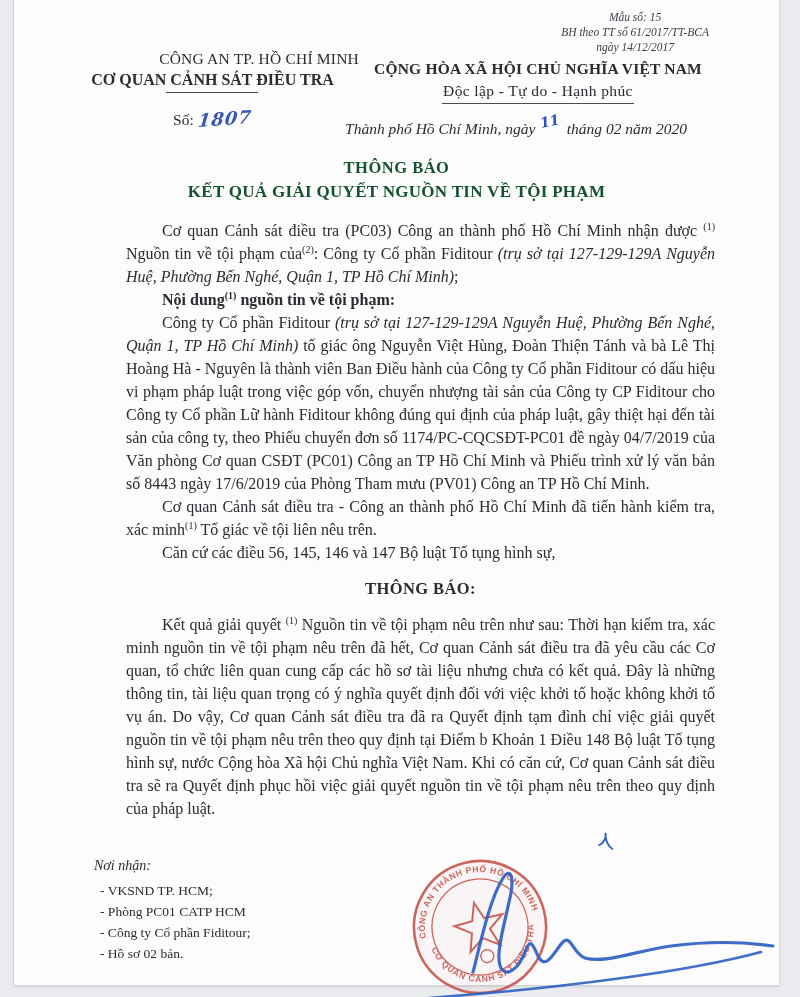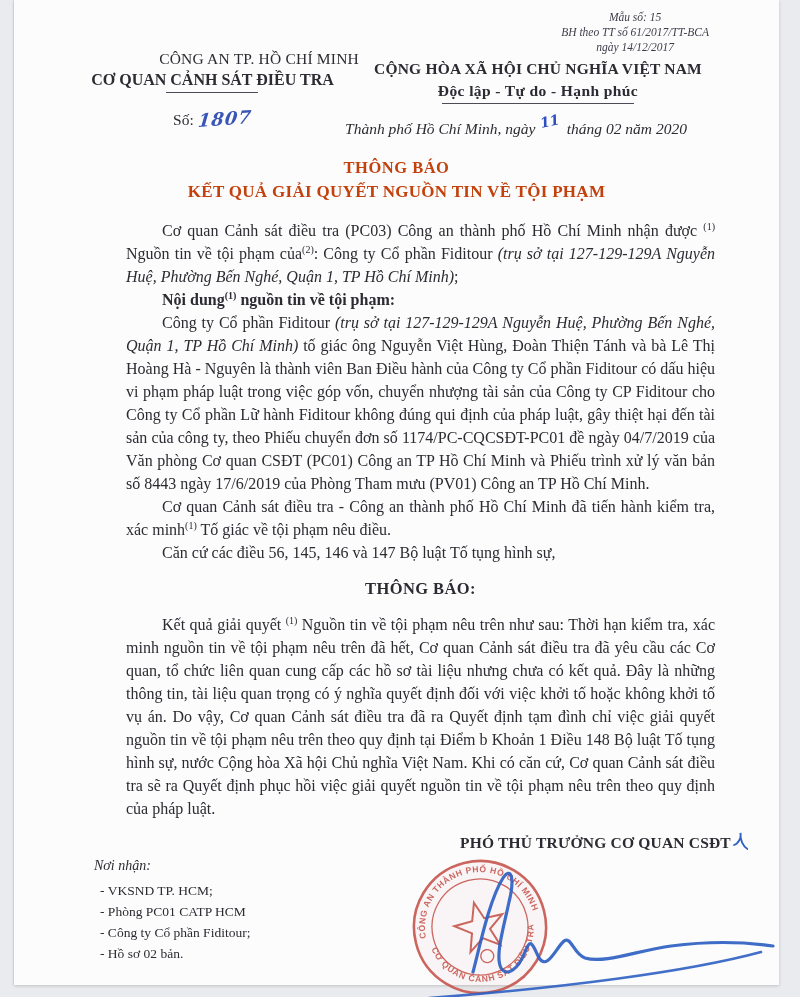--- a/index.html
+++ b/index.html
@@ -28,30 +28,30 @@
     font-family:"DejaVu Serif", serif;font-style:italic;font-weight:bold;
     color:#3a56b5;font-size:18px;display:inline-block;transform:rotate(-4deg) skewX(-10deg);
     margin-left:4px;letter-spacing:1px;
   }
   .hr{width:55%;text-align:center;padding-right:28px;}
   .form-note{
     width:max-content;margin:2px 8px 4px auto;text-align:center;
     font-style:italic;font-size:11.5px;line-height:15px;color:#3d3d49;
   }
   .hr1{font-size:15.5px;font-weight:bold;margin-top:5px;letter-spacing:.2px;}
-  .hr2{font-size:15.5px;font-weight:bold;margin-top:4px;letter-spacing:.4px;}
+  .hr2{font-size:15.5px;font-weight:normal;margin-top:4px;letter-spacing:.4px;}
   .hr2::after{content:"";display:block;width:192px;margin:3px auto 0;border-top:1.6px solid #4c4c58;}
   .date-line{margin-top:16px;font-style:italic;font-size:15.5px;transform:translateX(-22px);}
   .hand-day{
     font-style:italic;font-weight:bold;color:#2f4fc0;font-family:"DejaVu Serif", serif;
     font-size:14px;display:inline-block;position:relative;top:-8px;margin:0 7px 0 5px;
     transform:rotate(-12deg);
   }
   
-  .doc-title{text-align:center;margin-top:20px;font-weight:bold;color:#c2410c;}
+  .doc-title{text-align:center;margin-top:20px;font-weight:bold;color:#14532d;}
   .doc-title .t1{font-size:16.5px;letter-spacing:.5px;}
   .doc-title .t2{font-size:17px;margin-top:4px;letter-spacing:.3px;}
   
   .content{margin:17px 64px 0 112px;}
   p.bp{margin:0;text-align:justify;text-indent:36px;font-size:16px;line-height:23px;}
   .seg-italic{font-style:italic;}
   .seg-bold{font-weight:bold;margin-top:44px;}
   .seg-sup{vertical-align:super;font-size:10px;line-height:0;}
   .seg-bold-sup{vertical-align:super;font-size:10px;line-height:0;font-weight:bold;}
   .mid-heading{text-align:center;font-weight:bold;font-size:16.5px;margin:15px 0 14px;letter-spacing:.4px;}
@@ -96,38 +96,38 @@
 
   <div class="doc-title">
     <div class="t1">THÔNG BÁO</div>
     <div class="t2">KẾT QUẢ GIẢI QUYẾT NGUỒN TIN VỀ TỘI PHẠM</div>
   </div>
 
   <div class="content">
     <p class="bp"><span>Cơ quan Cảnh sát điều tra (PC03) Công an thành phố Hồ Chí Minh nhận được </span><span class="seg-sup">(1)</span><span> Nguồn tin về tội phạm của</span><span class="seg-sup">(2)</span><span>: Công ty Cổ phần Fiditour </span><span class="seg-italic">(trụ sở tại 127-129-129A Nguyễn Huệ, Phường Bến Nghé, Quận 1, TP Hồ Chí Minh)</span><span>;</span></p>
     <p class="bp"><span class="seg-bold">Nội dung</span><span class="seg-bold-sup">(1)</span><span class="seg-bold"> nguồn tin về tội phạm:</span></p>
     <p class="bp"><span>Công ty Cổ phần Fiditour </span><span class="seg-italic">(trụ sở tại 127-129-129A Nguyễn Huệ, Phường Bến Nghé, Quận 1, TP Hồ Chí Minh)</span><span> tố giác ông Nguyễn Việt Hùng, Đoàn Thiện Tánh và bà Lê Thị Hoàng Hà - Nguyên là thành viên Ban Điều hành của Công ty Cổ phần Fiditour có dấu hiệu vi phạm pháp luật trong việc góp vốn, chuyển nhượng tài sản của Công ty CP Fiditour cho Công ty Cổ phần Lữ hành Fiditour không đúng qui định của pháp luật, gây thiệt hại đến tài sản của công ty, theo Phiếu chuyển đơn số 1174/PC-CQCSĐT-PC01 đề ngày 04/7/2019 của Văn phòng Cơ quan CSĐT (PC01) Công an TP Hồ Chí Minh và Phiếu trình xử lý văn bản số 8443 ngày 17/6/2019 của Phòng Tham mưu (PV01) Công an TP Hồ Chí Minh.</span></p>
-    <p class="bp"><span>Cơ quan Cảnh sát điều tra - Công an thành phố Hồ Chí Minh đã tiến hành kiểm tra, xác minh</span><span class="seg-sup">(1)</span><span> Tố giác về tội phạm nêu điều.</span></p>
+    <p class="bp"><span>Cơ quan Cảnh sát điều tra - Công an thành phố Hồ Chí Minh đã tiến hành kiểm tra, xác minh</span><span class="seg-sup">(1)</span><span> Tố giác về tội liên nêu trên.</span></p>
     <p class="bp"><span>Căn cứ các điều 56, 145, 146 và 147 Bộ luật Tố tụng hình sự,</span></p>
     <div class="mid-heading">THÔNG BÁO:</div>
     <p class="bp"><span>Kết quả giải quyết </span><span class="seg-sup">(1)</span><span> Nguồn tin về tội phạm nêu trên như sau: Thời hạn kiểm tra, xác minh nguồn tin về tội phạm nêu trên đã hết, Cơ quan Cảnh sát điều tra đã yêu cầu các Cơ quan, tổ chức liên quan cung cấp các hồ sơ tài liệu nhưng chưa có kết quả. Đây là những thông tin, tài liệu quan trọng có ý nghĩa quyết định đối với việc khởi tố hoặc không khởi tố vụ án. Do vậy, Cơ quan Cảnh sát điều tra đã ra Quyết định tạm đình chỉ việc giải quyết nguồn tin về tội phạm nêu trên theo quy định tại Điểm b Khoản 1 Điều 148 Bộ luật Tố tụng hình sự, nước Cộng hòa Xã hội Chủ nghĩa Việt Nam. Khi có căn cứ, Cơ quan Cảnh sát điều tra sẽ ra Quyết định phục hồi việc giải quyết nguồn tin về tội phạm nêu trên theo quy định của pháp luật.</span></p>
   </div>
 
   <div class="footer">
     <div class="recips">
       <div class="recips-label">Nơi nhận:</div>
       <div class="recip-item">- VKSND TP. HCM;</div>
       <div class="recip-item">- Phòng PC01 CATP HCM</div>
       <div class="recip-item">- Công ty Cổ phần Fiditour;</div>
       <div class="recip-item">- Hồ sơ 02 bản.</div>
     </div>
 
     <div class="sig-block">
       <div class="sig-title">
-        <span>PHÓ THỦ TRƯỞNG CƠ QUAN CSĐT</span><span class="tick-icon"><svg width="16" height="18" viewBox="0 0 16 18">
+        <span class="tick-icon"><svg width="16" height="18" viewBox="0 0 16 18">
               <path d="M2 13 C 6 12, 9.5 6, 8.5 1 C 8 8, 11 14.5, 15.5 17" fill="none" stroke="#2e5fc2" stroke-width="1.8" stroke-linecap="round"></path>
             </svg></span>
       </div>
 
       <div class="sig-area">
 
         <svg class="stamp-svg" width="142" height="142" viewBox="0 0 142 142">
           <defs>
             <path id="arcTop" d="M 16 71 A 55 55 0 0 1 126 71"></path>
             <path id="arcBot" d="M 18 73 A 53 53 0 0 0 124 73"></path>

